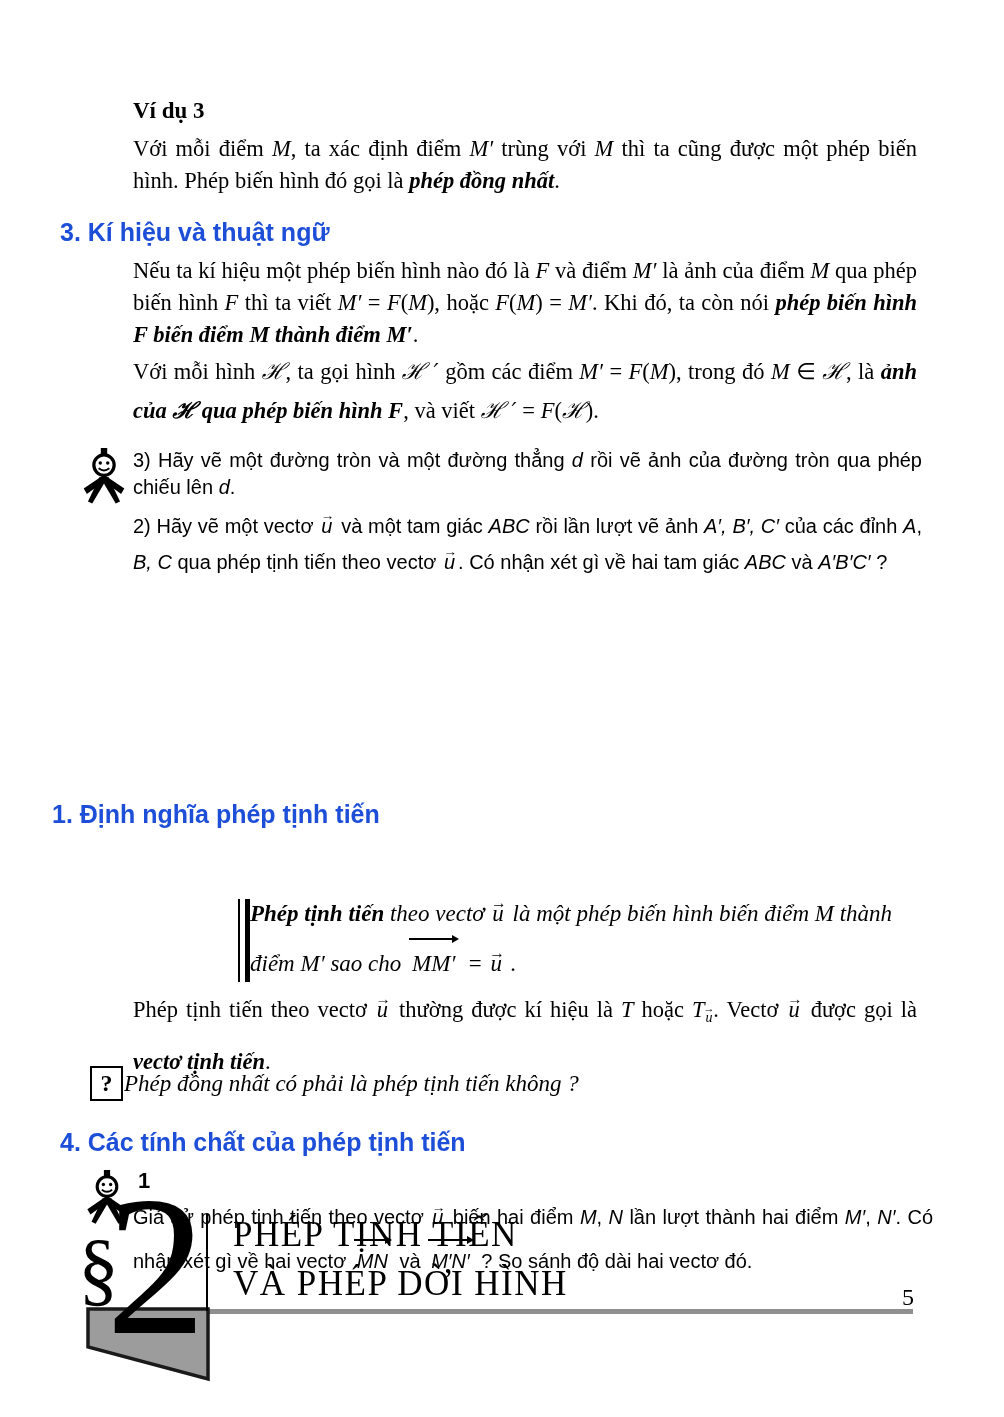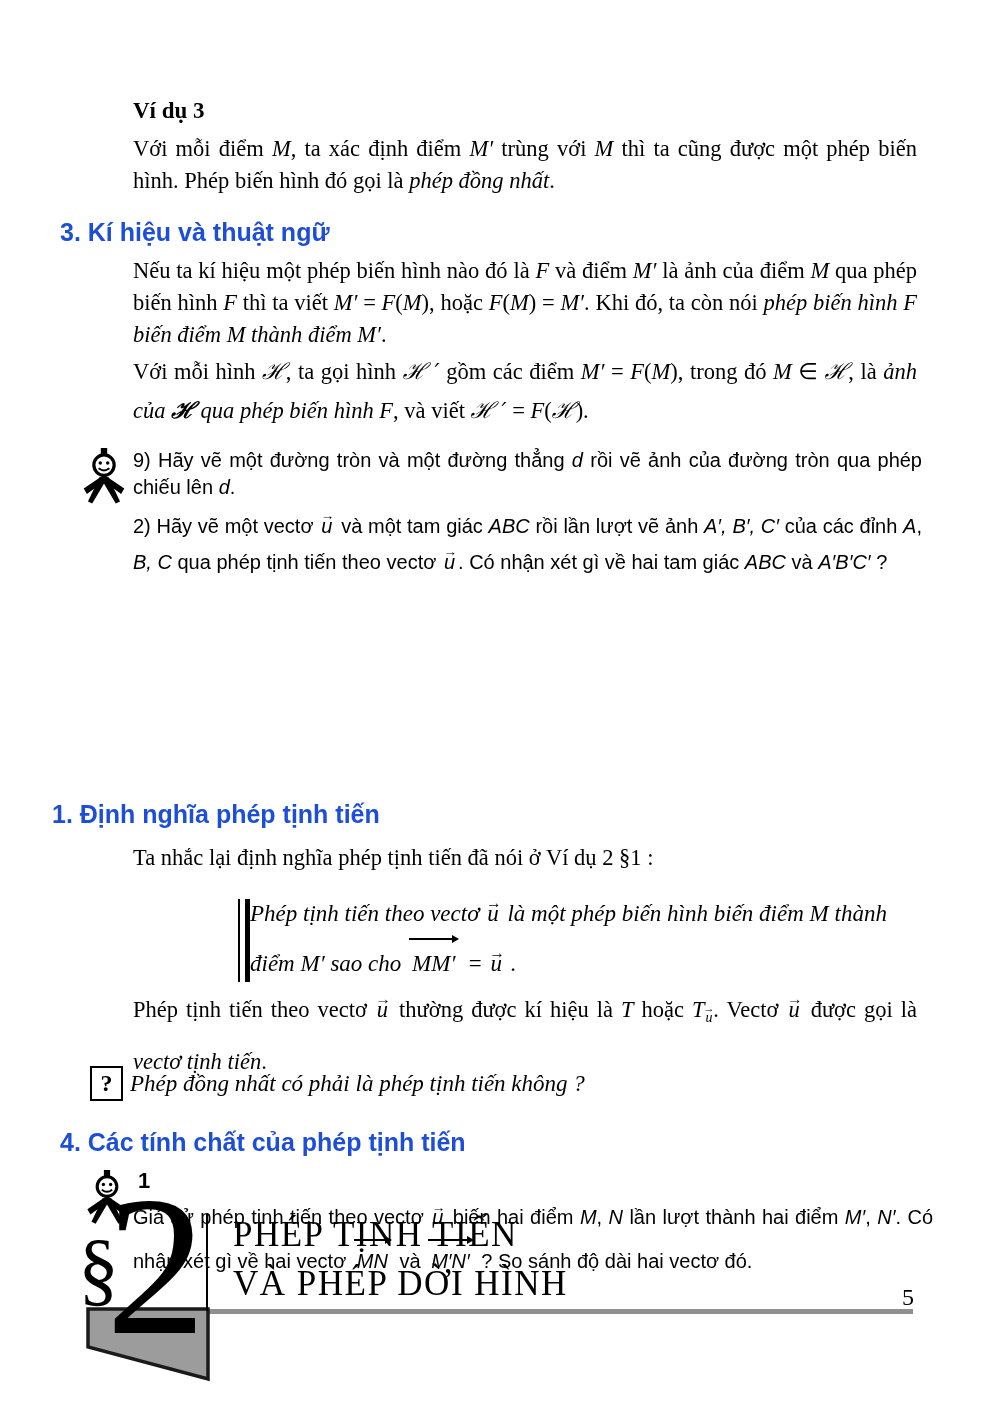--- a/index.html
+++ b/index.html
@@ -25,21 +25,21 @@
   }
   .ex-title { font-weight:bold; font-size:23px; }
   .sans-text {
     font-family:"Liberation Sans", sans-serif;
     font-size:20px; line-height:28px; text-align:justify;
   }
 
   
   .seg-n  { }
   .seg-i  { font-style:italic; }
-  .seg-bi { font-weight:normal; font-style:italic; }
+  .seg-bi { font-weight:bold; font-style:italic; }
   .seg-scr  { font-style:italic; font-family:"DejaVu Serif", serif; }
   .seg-scrb { font-style:italic; font-weight:bold; font-family:"DejaVu Serif", serif; }
   .seg-vec {
     font-style:italic; position:relative; display:inline-block; padding:0 2px; margin-right:1px;
   }
   .seg-vec::after {
     content:"\2192"; position:absolute; left:55%; transform:translateX(-50%);
     top:-0.72em; font-size:0.68em; font-style:normal; letter-spacing:0;
   }
   .seg-ovl {
@@ -93,21 +93,21 @@
     content:""; position:absolute; left:7px; top:8px; bottom:4px; width:5px; background:#000;
   }
 
   
   .question-row { left:90px; top:1066px; display:flex; align-items:center; }
   .q-box {
     width:33px; height:35px; border:2.5px solid #000; box-sizing:border-box;
     display:flex; align-items:center; justify-content:center;
     font-weight:bold; font-size:24px; flex:0 0 auto;
   }
-  .q-text { margin-left:7px; font-size:23px; font-style:italic; }
+  .q-text { margin-left:1px; font-size:23px; font-style:italic; }
 
   
   .act-label {
     font-family:"Liberation Sans", sans-serif; font-weight:bold; font-size:22px;
   }
   .page-num { font-size:24px; }
 </style>
 </head>
 <body>
 
@@ -127,42 +127,41 @@
       <circle cx="18.5" cy="14" r="1.6" fill="#000"></circle>
       <circle cx="25.5" cy="14" r="1.6" fill="#000"></circle>
       <path d="M17 19 Q22 23 27 19" fill="none" stroke="#000" stroke-width="1.8"></path>
       <polygon points="22,25 3,38 6,43 24,30" fill="#000"></polygon>
       <polygon points="22,25 41,38 38,43 20,30" fill="#000"></polygon>
       <polygon points="18,27 7,50 11,52 24,30" fill="#000"></polygon>
       <polygon points="26,27 37,50 33,52 20,30" fill="#000"></polygon>
     </svg>
   </div>
   <div class="abs" style="left:133px; top:447px; width:789px;">
-    <div class="sans-text" style="line-height:27px;"><span class="seg-n">9) Hãy vẽ một đường tròn và một đường thẳng </span><span class="seg-i">d</span><span class="seg-n"> rồi vẽ ảnh của đường tròn qua phép chiếu lên </span><span class="seg-i">d</span><span class="seg-n">.</span></div>
+    <div class="sans-text" style="line-height:27px;"><span class="seg-n">3) Hãy vẽ một đường tròn và một đường thẳng </span><span class="seg-i">d</span><span class="seg-n"> rồi vẽ ảnh của đường tròn qua phép chiếu lên </span><span class="seg-i">d</span><span class="seg-n">.</span></div>
     <div class="sans-text" style="line-height:36px; margin-top:7px;"><span class="seg-n">2) Hãy vẽ một vectơ </span><span class="seg-vec">u</span><span class="seg-n"> và một tam giác </span><span class="seg-i">ABC</span><span class="seg-n"> rồi lần lượt vẽ ảnh </span><span class="seg-i">A′, B′, C′</span><span class="seg-n"> của các đỉnh </span><span class="seg-i">A</span><span class="seg-n">, </span><span class="seg-i">B, C</span><span class="seg-n"> qua phép tịnh tiến theo vectơ </span><span class="seg-vec">u</span><span class="seg-n">.  Có nhận xét gì về hai tam giác </span><span class="seg-i">ABC</span><span class="seg-n"> và </span><span class="seg-i">A′B′C′</span><span class="seg-n"> ?</span></div>
   </div>
 
   <div class="abs banner">
     <div class="banner-hrule"></div>
     <div class="banner-flag">
       <svg width="125" height="76" viewBox="0 0 125 76">
         <polygon points="2,2 122,2 122,72 2,40" fill="#9c9c9c" stroke="#1a1a1a" stroke-width="3.5"></polygon>
       </svg>
     </div>
     <div class="banner-vrule"></div>
     <div class="sect-sym">§</div>
     <div class="sect-num">2</div>
     <div class="banner-title">
       <div>PHÉP TỊNH TIẾN</div>
       <div>VÀ PHÉP DỜI HÌNH</div>
     </div>
   </div>
 
   <div class="abs heading-sans" style="left:52px; top:800px;">1. Định nghĩa phép tịnh tiến</div>
-  <div class="abs body-text" style="left:133px; top:842px;"><span class="seg-n">Ta nhắc lại định nghĩa phép tịnh tiến đã nói ở Ví dụ 2 §1 :</span></div>
 
   <div class="abs def-block"><span class="seg-bi">Phép tịnh tiến</span><span class="seg-i"> theo vectơ </span><span class="seg-vec">u</span><span class="seg-i"> là một phép biến hình biến điểm </span><span class="seg-i">M</span><span class="seg-i"> thành điểm </span><span class="seg-i">M′</span><span class="seg-i"> sao cho </span><span class="seg-ovl">MM′</span><span class="seg-i"> = </span><span class="seg-vec">u</span><span class="seg-i"> .</span></div>
 
   <div class="abs body-text" style="left:133px; top:988px; line-height:44px;"><span class="seg-n">Phép tịnh tiến theo vectơ </span><span class="seg-vec">u</span><span class="seg-n"> thường được kí hiệu là </span><span class="seg-i">T</span><span class="seg-n"> hoặc </span><span class="seg-i">T</span><span class="seg-subvec">u</span><span class="seg-n">. Vectơ </span><span class="seg-vec">u</span><span class="seg-n"> được gọi là </span><span class="seg-bi">vectơ tịnh tiến</span><span class="seg-n">.</span></div>
 
   <div class="abs question-row">
     <div class="q-box">
       <span>?</span>
     </div>
     <div class="q-text"><span class="seg-i">Phép đồng nhất có phải là phép tịnh tiến không ?</span></div>

